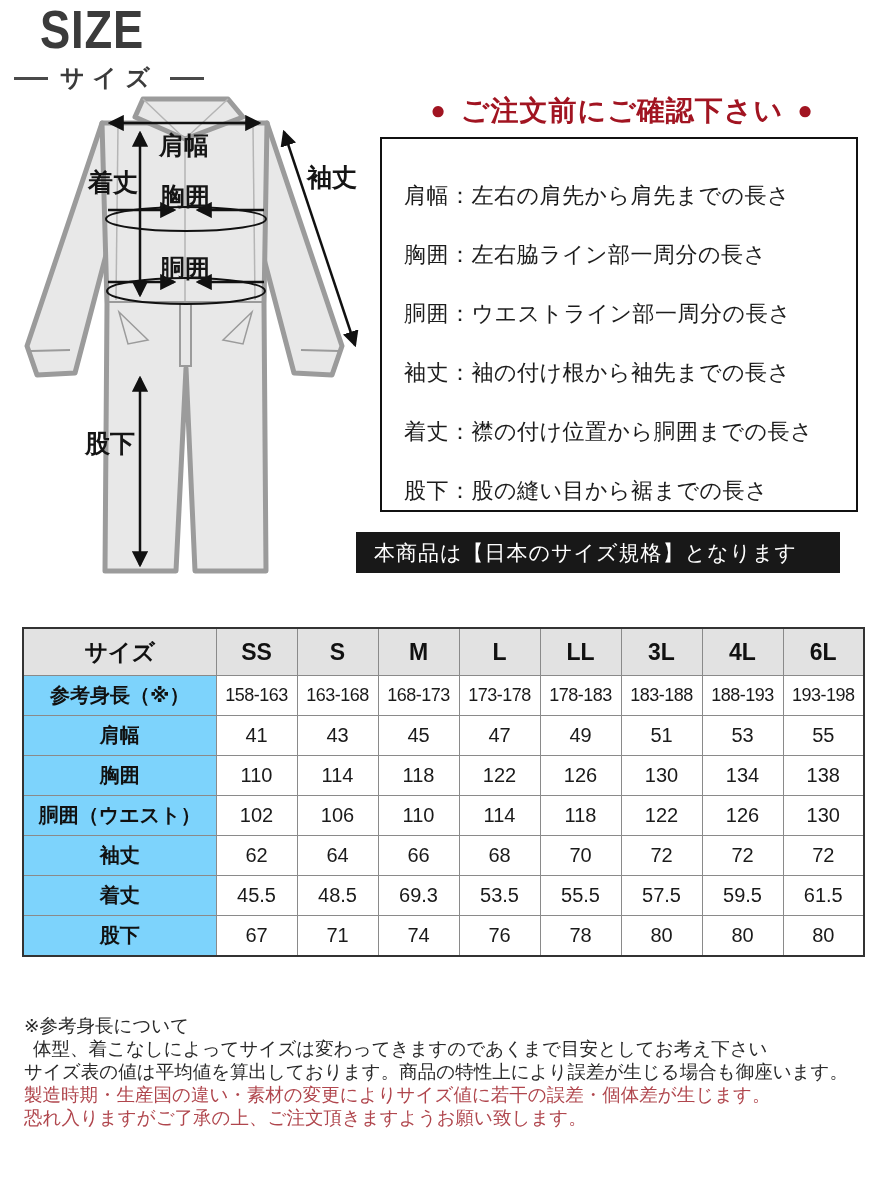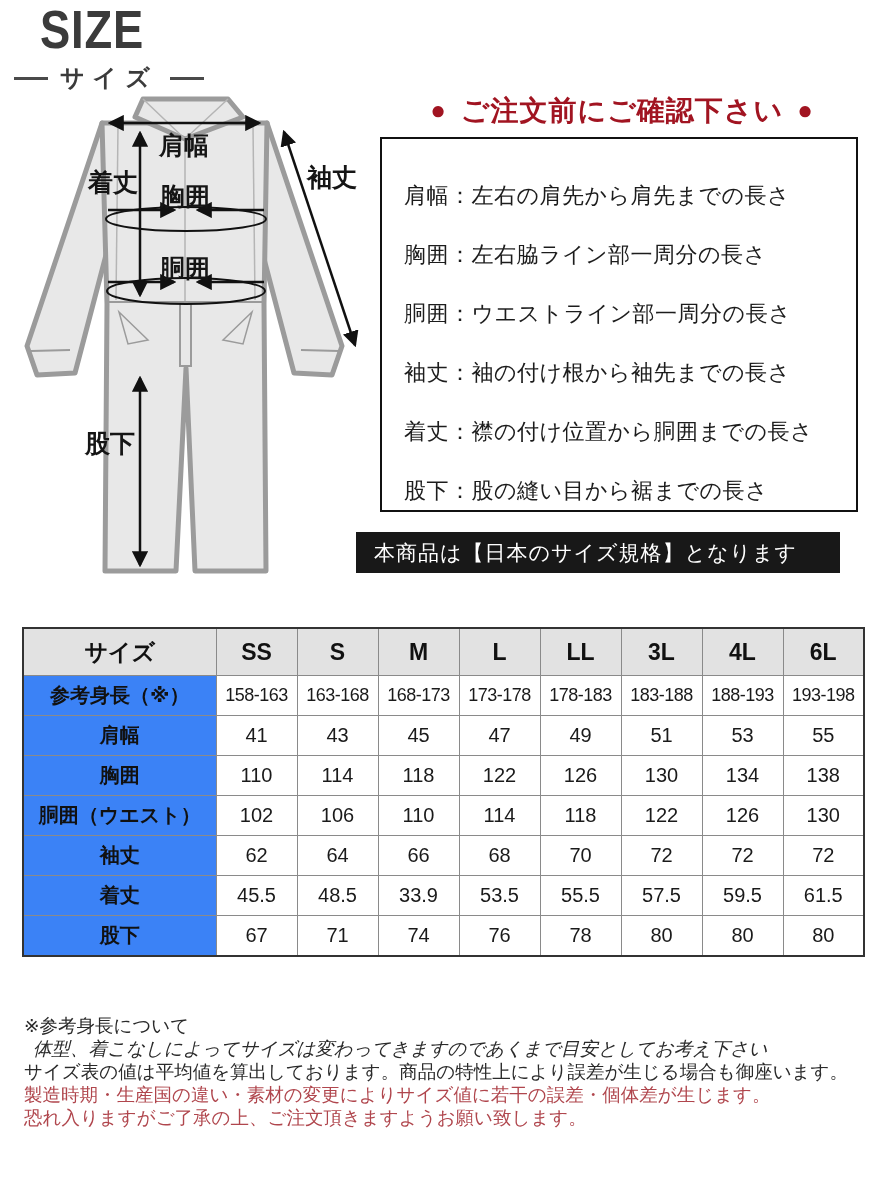--- a/index.html
+++ b/index.html
@@ -29,27 +29,27 @@
   #jp-banner{position:absolute;left:356px;top:532px;width:484px;height:41px;background:#181818;color:#ffffff;
              font-size:21px;line-height:41px;padding-left:18px;box-sizing:border-box;letter-spacing:1px;}
 
   
   #table-wrap{position:absolute;left:22px;top:627px;}
   table{border-collapse:collapse;table-layout:fixed;width:843px;text-align:center;}
   th,td{border:1px solid #8a8a8a;padding:0;}
   table{border:2px solid #333;}
   thead th{height:46px;background:#e2e2e2;font-size:23px;font-weight:bold;color:#111;}
   tbody tr{height:40px;}
-  tbody th{background:#3b82f6;font-size:20px;font-weight:bold;color:#111;}
+  tbody th{background:#7dd3fc;font-size:20px;font-weight:bold;color:#111;}
   tbody td{font-size:20px;font-weight:normal;color:#1a1a1a;background:#fff;}
   tr.height-row td{font-size:18px;letter-spacing:-.5px;}
 
   
   #footnotes{position:absolute;left:24px;top:1014px;font-size:18.5px;line-height:23px;color:#2a2a2a;white-space:nowrap;}
-  #footnotes .indent{padding-left:9px;font-style:italic;}
+  #footnotes .indent{padding-left:9px;}
   #footnotes .note-red{color:#b0464d;}
   #footnotes .size-note-title{margin-top:15px;color:#b0464d;}
 </style>
 </head>
 <body>
 
 <div id="page">
 
   <div id="size-title">SIZE</div>
   <div id="size-sub">
@@ -202,21 +202,21 @@
             <td>68</td>
             <td>70</td>
             <td>72</td>
             <td>72</td>
             <td>72</td>
           </tr>
           <tr>
             <th>着丈</th>
             <td>45.5</td>
             <td>48.5</td>
-            <td>33.9</td>
+            <td>69.3</td>
             <td>53.5</td>
             <td>55.5</td>
             <td>57.5</td>
             <td>59.5</td>
             <td>61.5</td>
           </tr>
           <tr>
             <th>股下</th>
             <td>67</td>
             <td>71</td>

